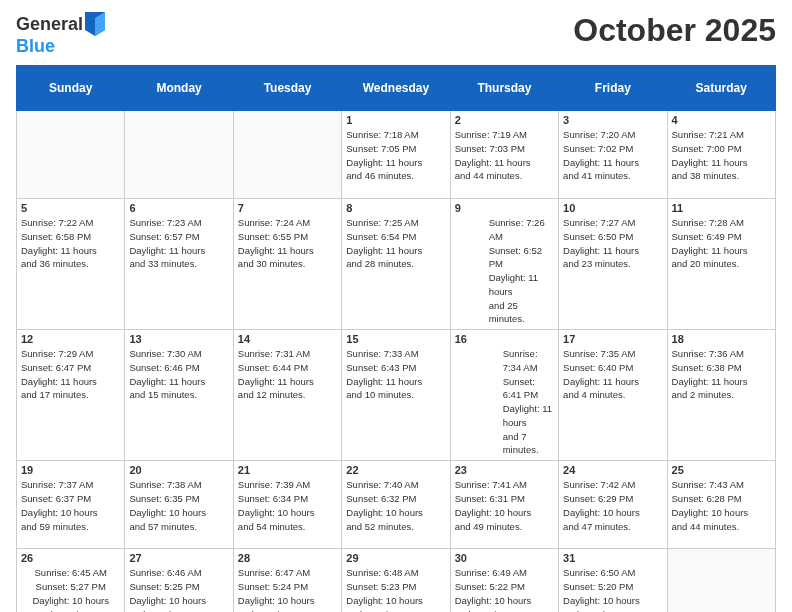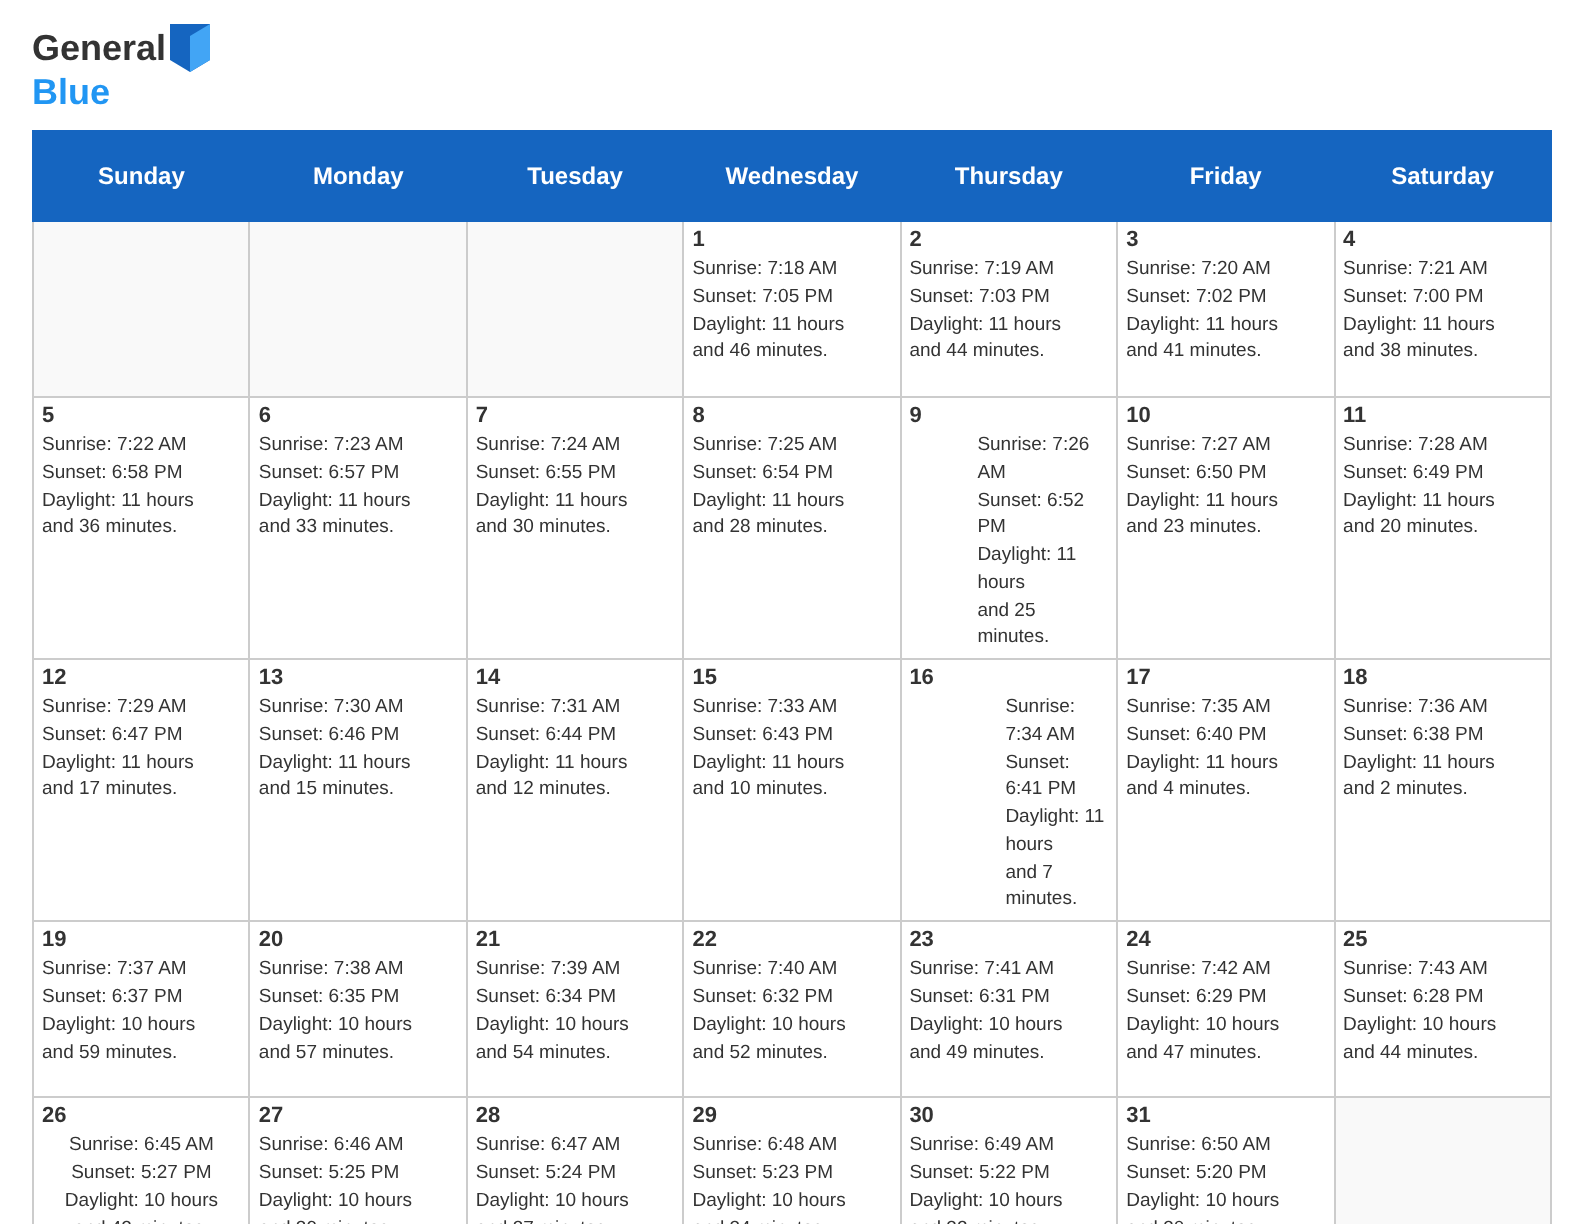--- a/index.html
+++ b/index.html
@@ -93,20 +93,21 @@
           <span class="logo-general" style="font-size:18px;font-weight:bold;">General</span>
           <svg class="logo-icon" viewBox="0 0 20 24" xmlns="http://www.w3.org/2000/svg">
             <polygon points="0,0 20,0 20,18 10,24 0,18" fill="#1565C0"></polygon>
             <polygon points="10,6 20,0 20,18 10,24" fill="#42A5F5"></polygon>
           </svg>
         </div>
         <div class="logo-blue" style="font-size:18px;font-weight:bold;">Blue</div>
       </div>
     </div>
     <div class="title-block">
+      <div class="month-title">October 2025</div>
     </div>
   </div>
 
   <table class="calendar">
     <thead>
       <tr>
 
       <th>Sunday</th>
           <th>Monday</th>
           <th>Tuesday</th>

